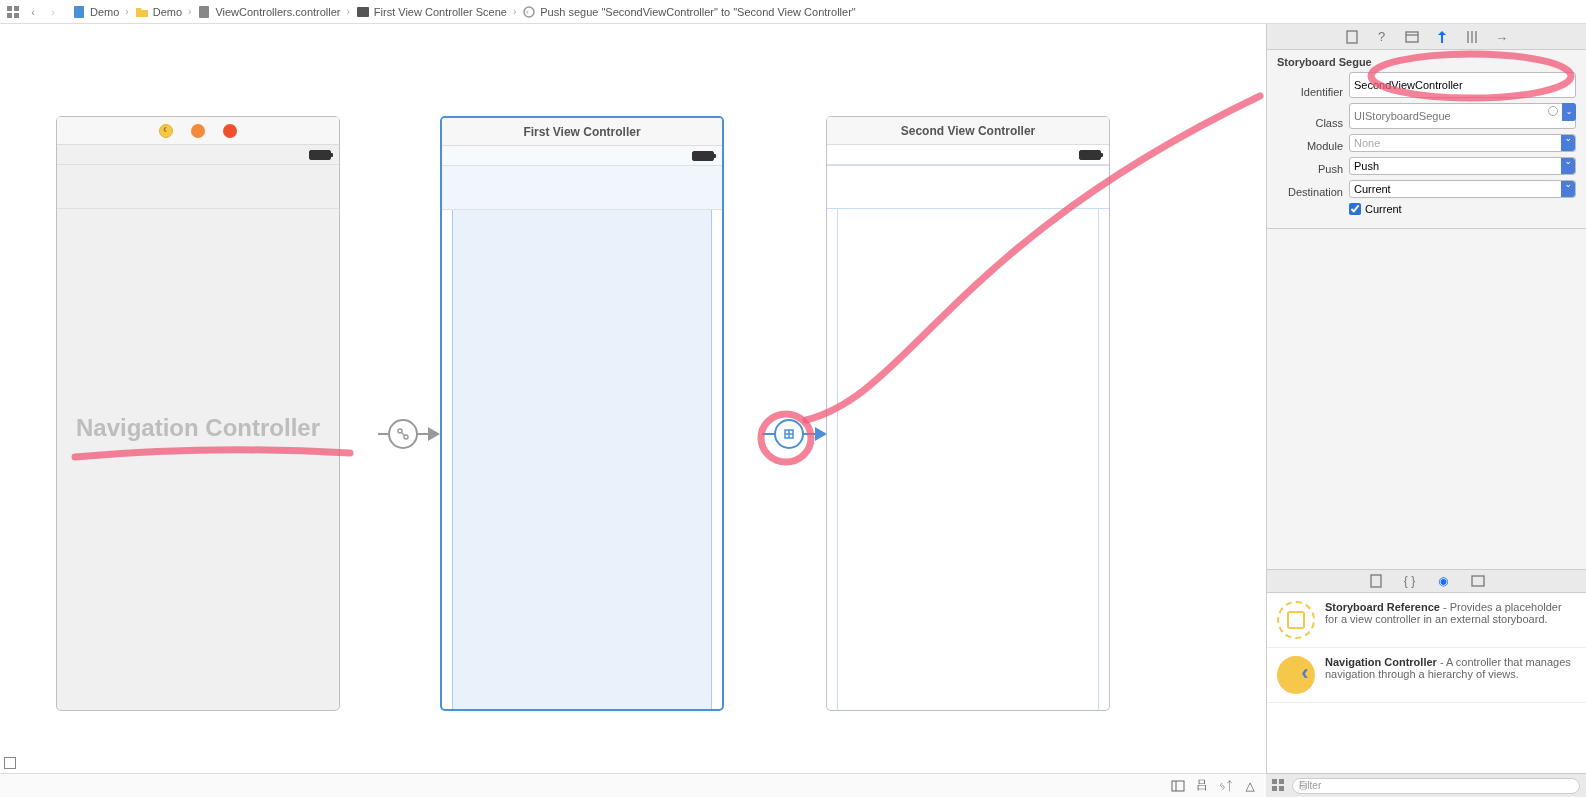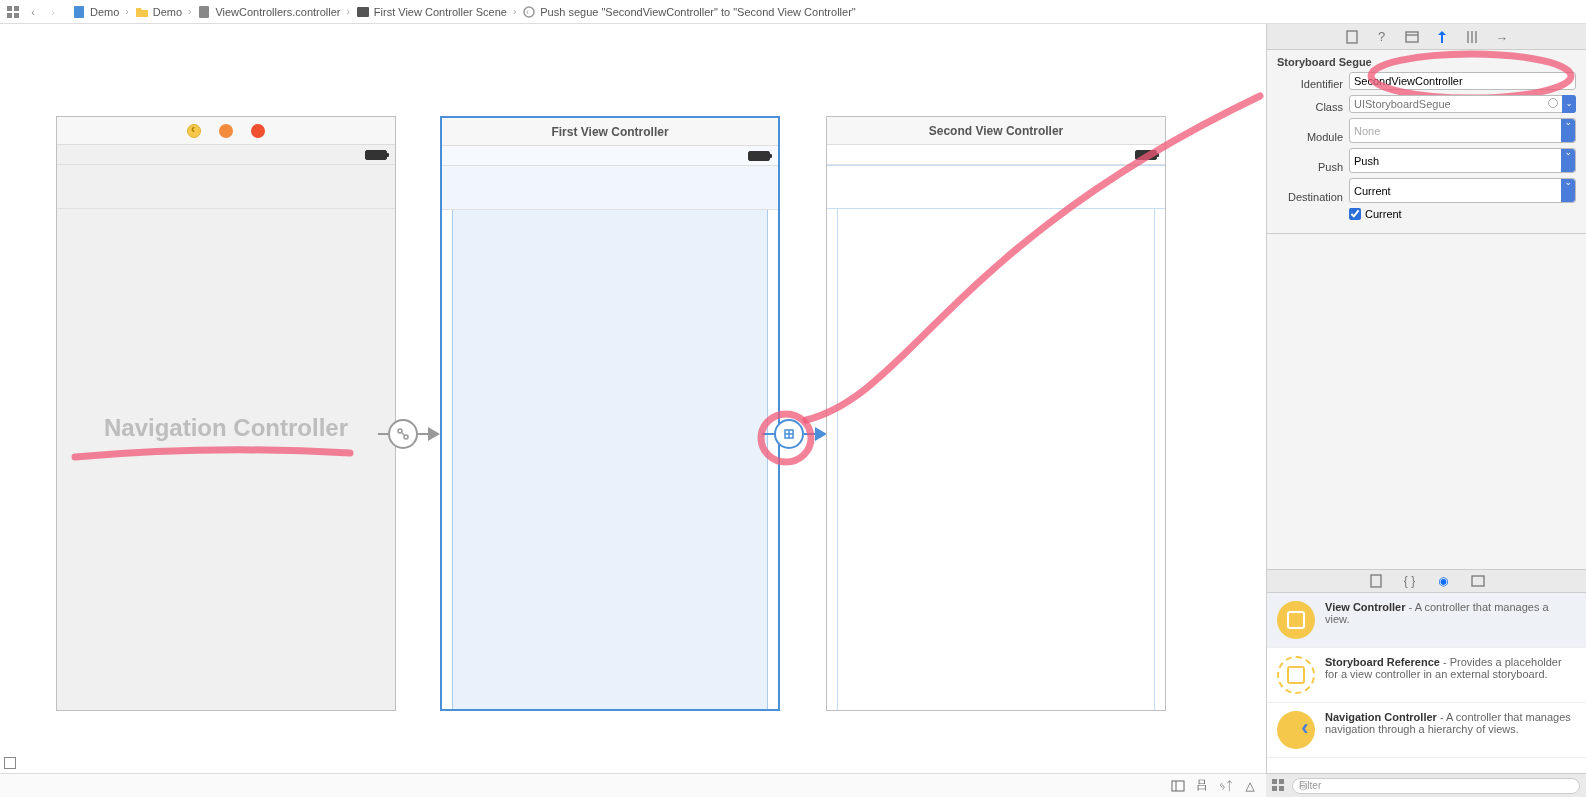--- a/index.html
+++ b/index.html
@@ -15,21 +15,21 @@
 .crumb-yellow { fill: #f5c84c; }
 .crumb-grey { fill: #888; }
 .crumb-dark { fill: #555; }
 
 
 .content { display: flex; height: calc(100% - 24px - 24px); position: relative; }
 .canvas { flex: 1; position: relative; background: #fff; overflow: hidden; }
 .inspectors { width: 320px; border-left: 1px solid #ccc; display: flex; flex-direction: column; background: #f4f4f4; }
 
 
-.scene { position: absolute; width: 340px; height: 595px; border: 1px solid #bfbfbf; border-radius: 0; background: #fff; }
+.scene { position: absolute; width: 284px; height: 595px; border: 1px solid #bfbfbf; border-radius: 5px; background: #fff; }
 .scene-title { height: 28px; font-size: 12px; font-weight: 600; color: #555; display: flex; align-items: center; justify-content: center; background: #f7f7f7; border-bottom: 1px solid #ddd; border-radius: 3px 3px 0 0; position: relative; }
 .scene-title-icons { position: absolute; left: 0; right: 0; display: flex; justify-content: center; gap: 18px; }
 .scene-title-icons span { width: 14px; height: 14px; border-radius: 50%; }
 .ico-back { background: #f5c84c; border: 1px solid #e0b030; position: relative; }
 .ico-back::after { content: "‹"; position: absolute; left: 3px; top: -3px; color: #a67c00; font-size: 12px; font-weight: bold; }
 .ico-cube { background: #f28c3c; border-radius: 2px; }
 .ico-exit { background: #f05030; border-radius: 2px; }
 .scene-body { position: relative; height: calc(100% - 28px); }
 .status-bar { height: 20px; border-bottom: 1px solid #e0e0e0; position: relative; }
 .battery { position: absolute; right: 8px; top: 5px; width: 22px; height: 10px; border: 1px solid #333; border-radius: 2px; background: #333; }
@@ -65,23 +65,23 @@
 .anno-stroke { stroke: #f05a78; stroke-width: 7; fill: none; stroke-linecap: round; opacity: 0.75; }
 
 
 .insp-tabs { height: 26px; display: flex; align-items: center; justify-content: center; gap: 14px; border-bottom: 1px solid #ccc; background: #eaeaea; }
 .insp-tabs .tab-icon { width: 16px; height: 16px; display: flex; align-items: center; justify-content: center; color: #777; font-size: 13px; }
 .insp-tabs .tab-icon.active { color: #0f6fff; }
 .insp-section-title { font-size: 11px; font-weight: bold; color: #444; padding: 6px 10px 4px; }
 .insp-form { padding: 0 10px 8px; }
 .insp-row { display: flex; align-items: flex-end; margin-bottom: 5px; font-size: 11px; }
 .insp-row label { width: 66px; text-align: right; color: #444; margin-right: 6px; }
-.insp-row input[type=text] { flex: 1; height: 18px; border: 1px solid #bbb; border-radius: 3px; padding: 0 4px; font-size: 11px; background: #fff; }
+.insp-row input[type=text] { flex: 1; height: 26px; border: 1px solid #bbb; border-radius: 3px; padding: 0 4px; font-size: 11px; background: #fff; }
 .insp-row input[type=text].faded { color: #aaa; }
-.insp-row .select { flex: 1; height: 25px; border: 1px solid #bbb; border-radius: 3px; padding: 0 4px; font-size: 11px; background: #fff; display: flex; align-items: center; position: relative; }
+.insp-row .select { flex: 1; height: 18px; border: 1px solid #bbb; border-radius: 3px; padding: 0 4px; font-size: 11px; background: #fff; display: flex; align-items: center; position: relative; }
 .insp-row .select::after { content: ""; position: absolute; right: 0; top: 0; bottom: 0; width: 14px; background: #4a7dd9; border-radius: 0 3px 3px 0; }
 .insp-row .select::before { content: "⌄"; position: absolute; right: 3px; top: -2px; color: #fff; font-size: 9px; z-index: 1; }
 .insp-row .select.faded { color: #aaa; }
 .insp-row .class-dot { position: absolute; right: 18px; top: 3px; width: 10px; height: 10px; border: 1px solid #aaa; border-radius: 50%; }
 .insp-row .chk { width: 12px; height: 12px; margin-right: 4px; accent-color: #2d6fd9; }
 .insp-middle { flex: 1; background: #f4f4f4; border-top: 1px solid #ccc; }
 
 
 .lib-tabs { height: 24px; display: flex; align-items: center; justify-content: center; gap: 18px; border-top: 1px solid #ccc; border-bottom: 1px solid #ccc; background: #eaeaea; }
 .lib-tabs .lib-icon { width: 16px; height: 16px; color: #777; display: flex; align-items: center; justify-content: center; font-size: 12px; }
@@ -326,26 +326,20 @@
         </span>
       <span class="lib-icon">{ }</span>
       <span class="lib-icon active">◉</span>
       <span class="lib-icon">
           <svg width="14" height="12" viewBox="0 0 14 12">
             <rect x="1" y="1" width="12" height="10" fill="none" stroke="currentColor" stroke-width="1.3"></rect>
           </svg>
         </span>
     </div>
     <div class="lib-list">
-      <div class="lib-item sel">
-        <div class="lib-badge yellow">
-            <div class="lib-badge-inner"></div>
-          </div>
-        <div class="lib-text"><span class="title">View Controller</span><span class="desc"> - A controller that manages a view.</span></div>
-      </div>
       <div class="lib-item">
         <div class="lib-badge outline">
             <div class="lib-badge-inner"></div>
           </div>
         <div class="lib-text"><span class="title">Storyboard Reference</span><span class="desc"> - Provides a placeholder for a view controller in an external storyboard.</span></div>
       </div>
       <div class="lib-item">
         <div class="lib-badge yellow back">
             <div class="lib-badge-inner"></div>
           </div>

